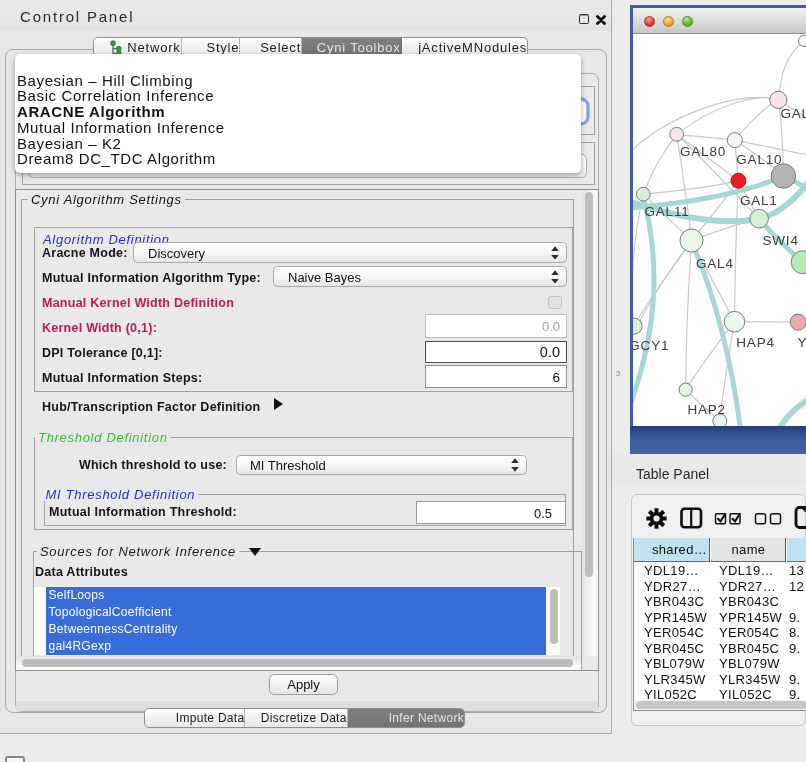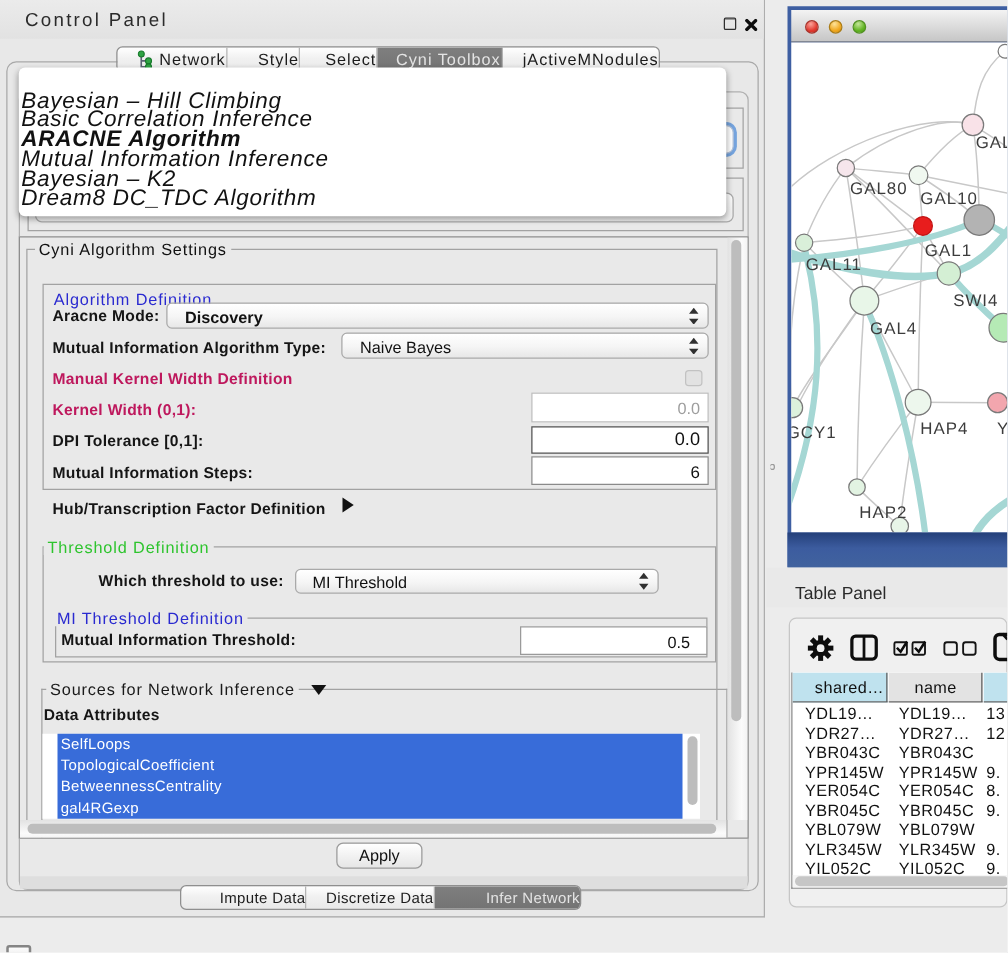--- a/index.html
+++ b/index.html
@@ -14,21 +14,21 @@
 .seg .s:last-child{border-right:none;}
 .seg .sel{background:linear-gradient(#7f7f7f,#737373);color:#e4e4e4;border-right-color:#6e6e6e;}
 #tabstop{left:93px;top:37px;width:435px;height:21px;}
 #tabsbot{left:144px;top:708px;width:321px;height:20px;}
 #tabsbot .s{font-size:12px;letter-spacing:0.3px;}
 
 #outerp{left:5px;top:49px;width:602px;height:664px;border:1px solid #a8a8a8;border-radius:8px;}
 #innerp{left:15px;top:73px;width:584px;height:639px;border:1px solid #b0b0b0;border-radius:7px;background:#e9e9e9;}
 
 .grp{border:1px solid #a2a2a2;}
-.gtitle{position:absolute;background:#e9e9e9;padding:0 3px;font-size:13px;letter-spacing:0.7px;line-height:13px;white-space:nowrap;}
+.gtitle{position:absolute;background:#e9e9e9;padding:0 3px;font-size:13px;letter-spacing:0.7px;line-height:13px;white-space:nowrap;font-style:italic;}
 #grp1{left:22px;top:86px;width:573px;height:49px;}
 #focuscombo{left:420px;top:99.5px;width:167px;height:23px;border-radius:6px;border:1px solid #b5c4da;background:#fff;box-shadow:0 0 0 2.5px rgba(96,150,219,0.85);}
 #grp2{left:22px;top:142px;width:573px;height:43px;}
 #combo2{left:28px;top:154px;width:559px;height:23.5px;border-radius:5.5px;border:1px solid #aaaaaa;background:linear-gradient(#fff,#ececec);}
 
 #vp{left:15px;top:189px;width:584px;height:482px;border:1px solid #8e8e8e;background:#e9e9e9;overflow:hidden;}
 
 .blab{font-size:12.5px;font-weight:bold;letter-spacing:0.25px;color:#151515;white-space:nowrap;}
 .glab{font-size:12.5px;font-weight:bold;letter-spacing:0.25px;color:#be185d;white-space:nowrap;}
 .combo{border:1px solid #a9a9a9;border-radius:4.5px;background:linear-gradient(#ffffff,#f5f5f5 55%,#e7e7e7);font-size:13px;color:#111;}
@@ -85,21 +85,21 @@
   <div class="abs" id="combo2"></div>
 
   <div class="abs" id="vp">
 
     <div class="abs grp" style="left:5px;top:9px;width:553px;height:470px;"></div>
     <div class="gtitle" style="left:12px;top:3px;color:#111;">Cyni Algorithm Settings</div>
 
     <div class="abs grp" style="left:18px;top:37px;width:539px;height:165px;"></div>
     <div class="gtitle" style="left:24px;top:30px;color:#2a2ad0;margin-top:13px;">Algorithm Definition</div>
     <div class="abs blab" style="left:26px;top:56px;">Aracne Mode:</div>
-    <div class="abs combo" style="left:117px;top:52px;width:434px;height:21px;font-weight:bold;">
+    <div class="abs combo" style="left:117px;top:52px;width:434px;height:21px;">
         <span style="position:absolute;left:14px;top:3px;">Discovery</span>
         <svg class="ar" viewBox="0 0 8 13.5">
           <path d="M4 0 L7.8 4.8 H0.2 Z" fill="#2f2f2f"></path>
           <path d="M4 13.5 L7.8 8.7 H0.2 Z" fill="#2f2f2f"></path>
         </svg>
       </div>
     <div class="abs blab" style="left:26px;top:81px;">Mutual Information Algorithm Type:</div>
     <div class="abs combo" style="left:257px;top:76px;width:294px;height:21px;">
         <span style="position:absolute;left:14px;top:3px;">Naive Bayes</span>
         <svg class="ar" viewBox="0 0 8 13.5">
@@ -153,21 +153,21 @@
 
   <div class="abs seg" id="tabsbot">
     <div class="s" style="width:101px;padding-left:21px;">Impute Data</div>
     <div class="s" style="width:103px;">Discretize Data</div>
     <div class="s sel" style="width:117px;padding-left:16px;">Infer Network</div>
   </div>
 
   <div class="abs" style="left:5px;top:756px;width:20px;height:12px;border:2px solid #858585;border-radius:2.5px;background:linear-gradient(#fdfdfd,#e8e8e8);"></div>
 
   <div class="abs" id="popup" style="left:15px;top:54px;width:566px;height:119px;background:#fff;border-radius:5px;box-shadow:0 2px 5px rgba(0,0,0,0.35);">
-    <div style="position:absolute;left:2px;top:18.5px;font-size:18px;letter-spacing:0.6px;line-height:15.75px;color:#111;white-space:nowrap;font-style:italic;">Bayesian – Hill Climbing<br>Basic Correlation Inference<br><b>ARACNE Algorithm</b><br>Mutual Information Inference<br>Bayesian – K2<br>Dream8 DC_TDC Algorithm</div>
+    <div style="position:absolute;left:2px;top:18.5px;font-size:15px;letter-spacing:0.6px;line-height:15.75px;color:#111;white-space:nowrap;">Bayesian – Hill Climbing<br>Basic Correlation Inference<br><b>ARACNE Algorithm</b><br>Mutual Information Inference<br>Bayesian – K2<br>Dream8 DC_TDC Algorithm</div>
   </div>
 
   <div class="abs" style="left:616px;top:371px;width:4px;height:5px;border-radius:50%;border:1px solid #9a9a9a;border-left:none;"></div>
 
   <div class="abs" id="nw"></div>
   <div class="abs" id="nwtitle"></div>
   <div class="light" style="left:643.5px;background:radial-gradient(circle at 40% 25%,#fba39a,#e13a30 60%,#c02a22);border:0.5px solid #a8352d;"></div>
   <div class="light" style="left:662.5px;background:radial-gradient(circle at 40% 25%,#fde39a,#f0a81f 60%,#d18d12);border:0.5px solid #ab7d18;"></div>
   <div class="light" style="left:681.5px;background:radial-gradient(circle at 40% 25%,#c4e69a,#63b424 60%,#4d9a18);border:0.5px solid #529222;"></div>
   <div class="abs" id="nwcontent">

